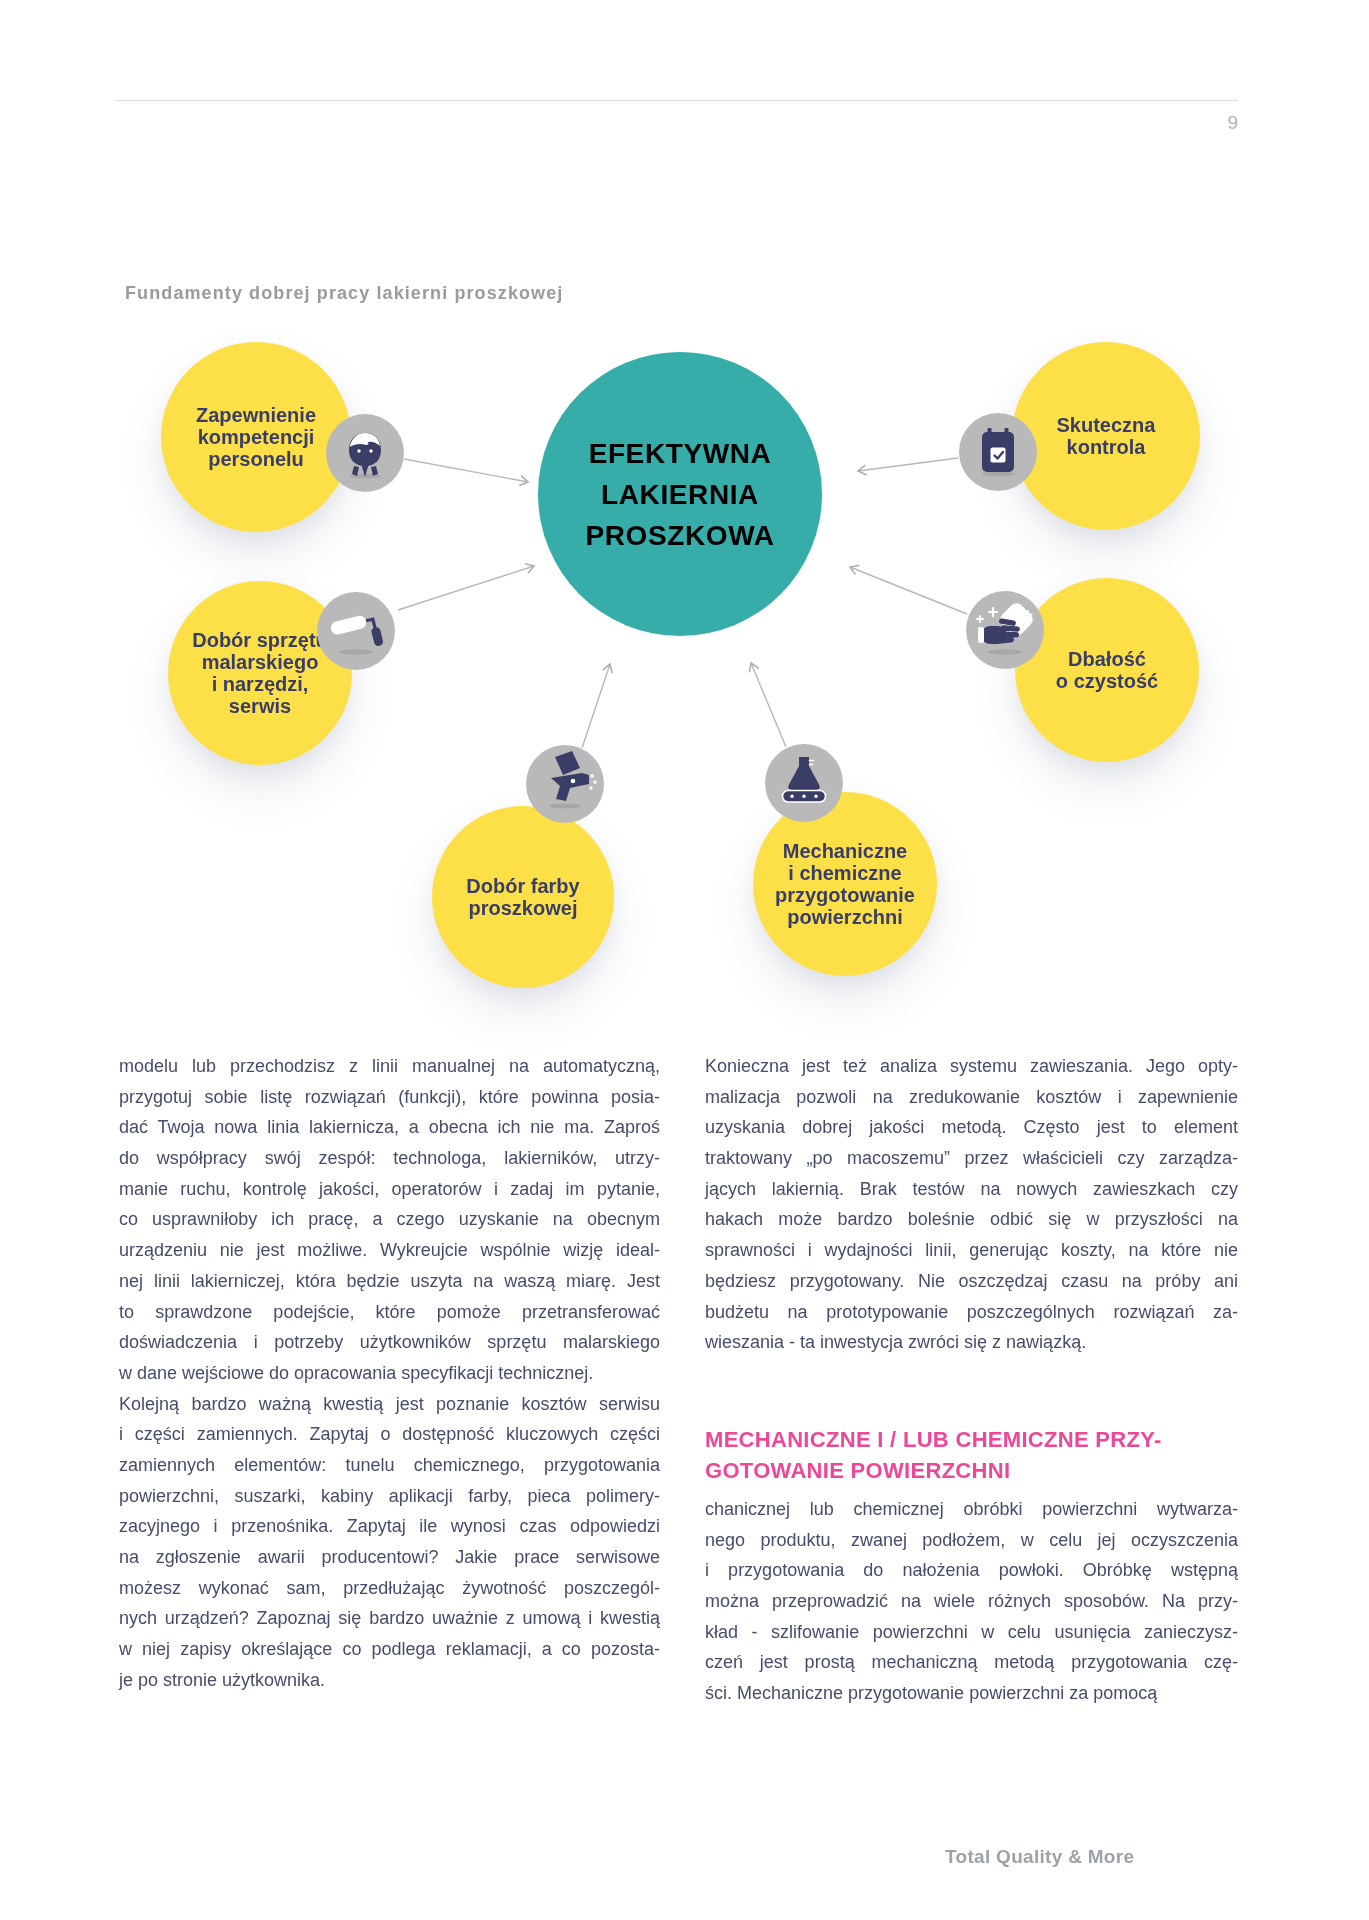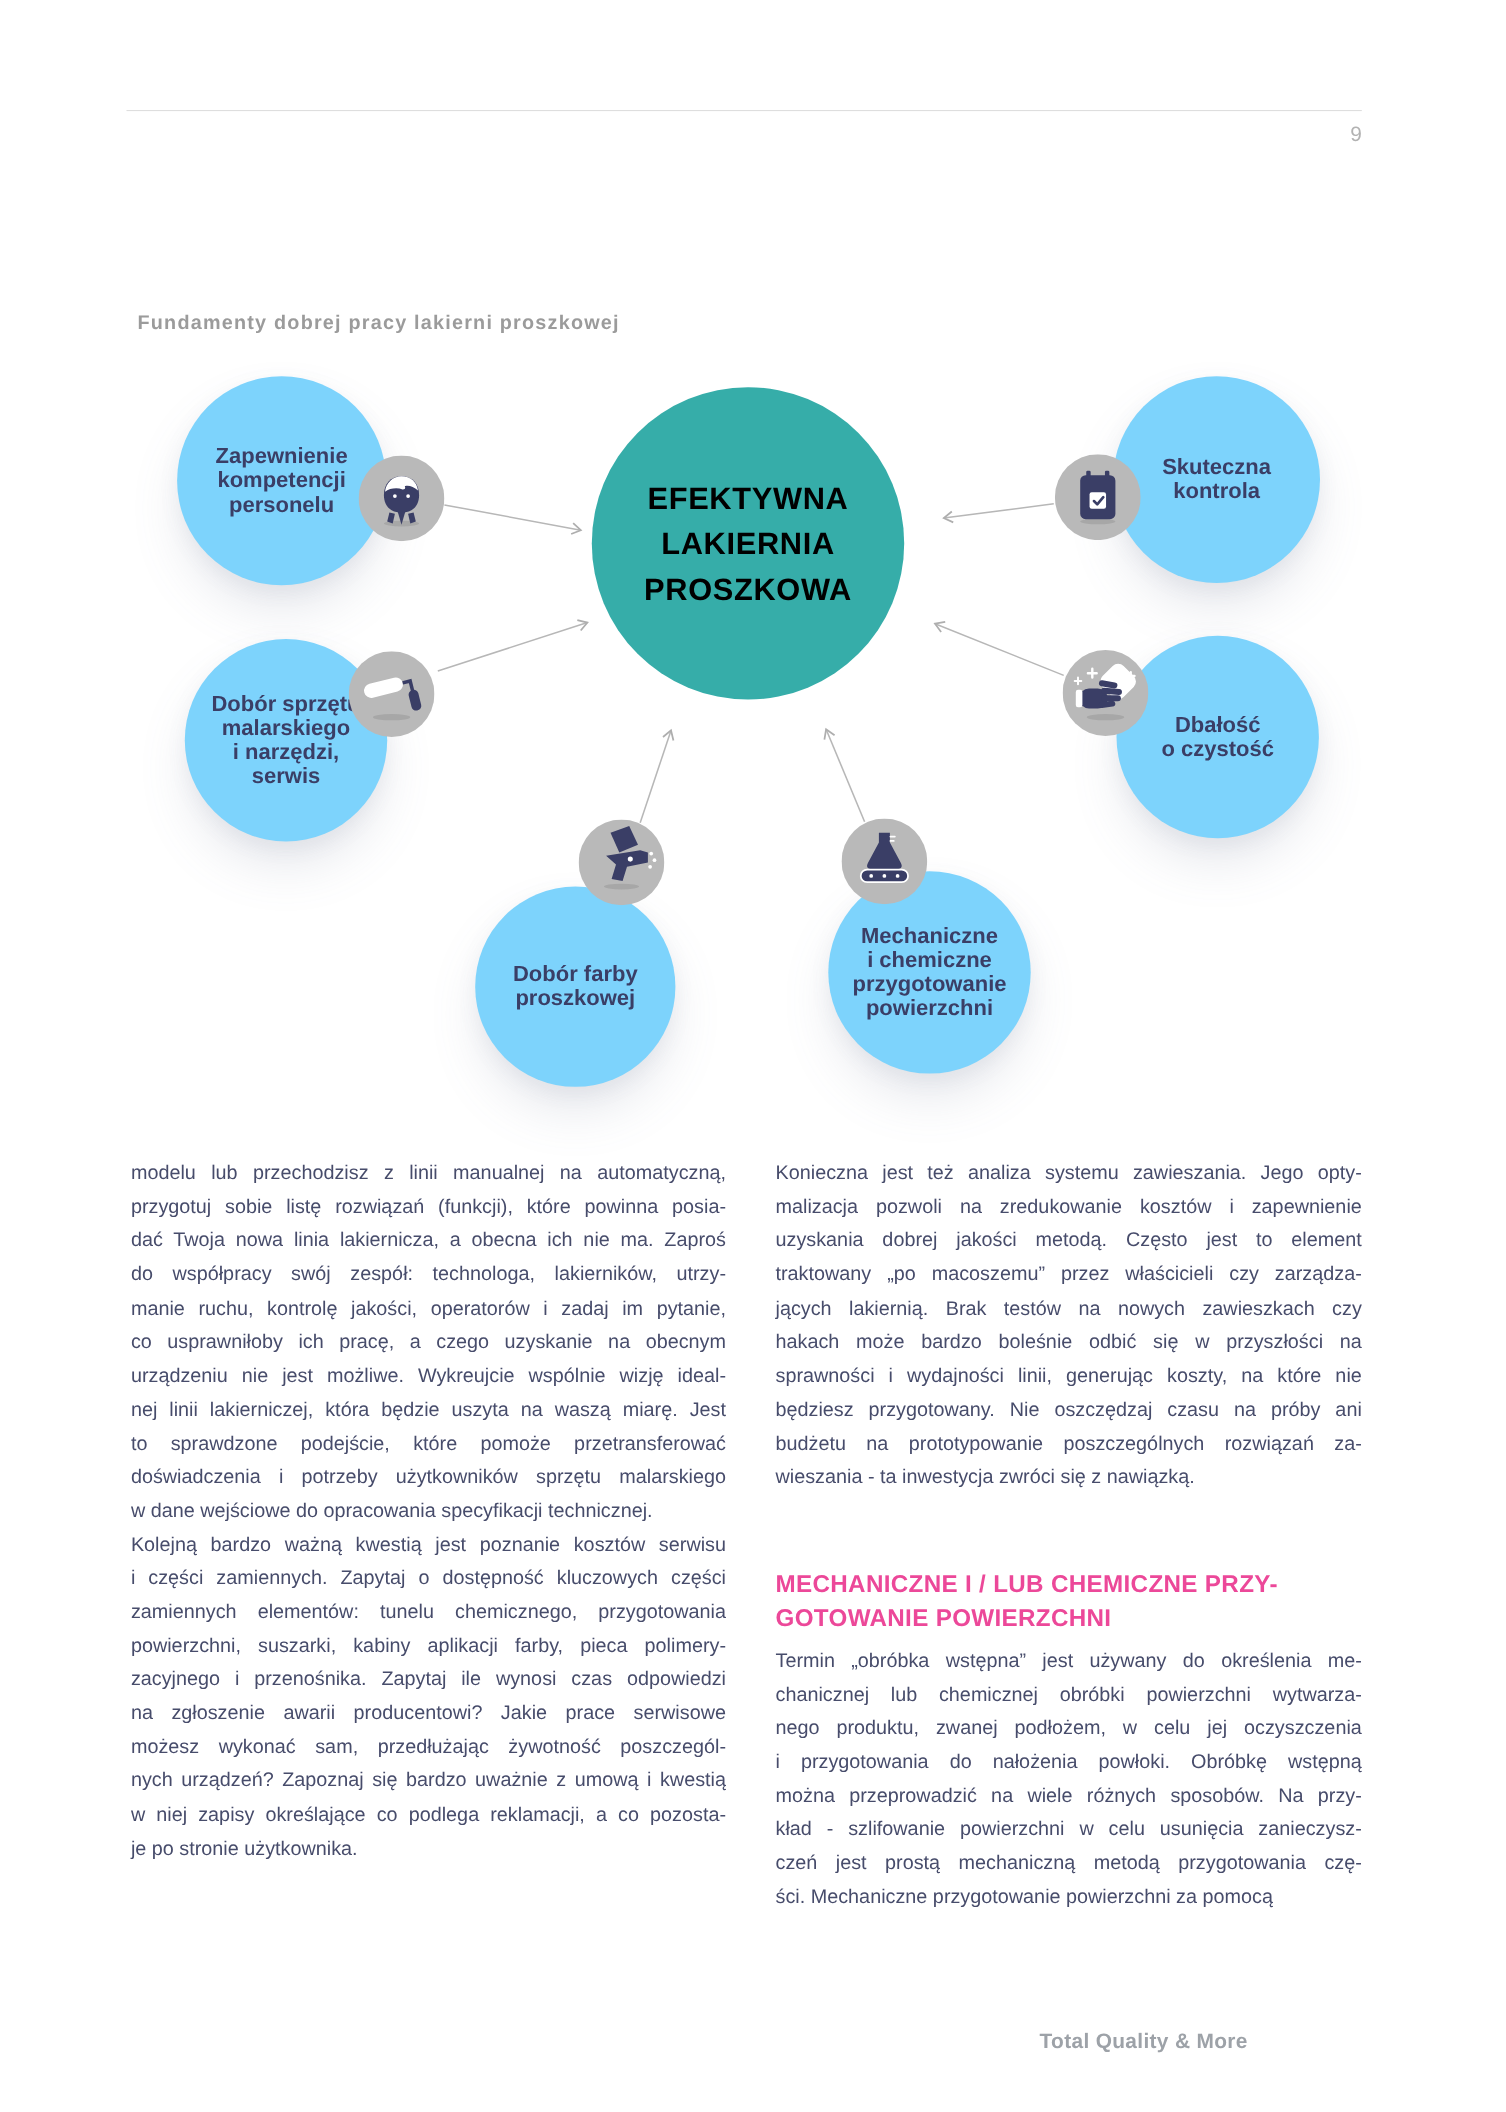--- a/index.html
+++ b/index.html
@@ -9,21 +9,21 @@
     font-family:"Liberation Sans", sans-serif;
   }
   .abs{position:absolute;}
   .rule{left:115px;top:100px;width:1123px;height:1px;background:#DEDEDE;}
   .pagenum{left:1200px;top:112px;width:38px;text-align:right;font-size:19px;color:#B2B2B2;}
   .kicker{left:125px;top:262px;font-size:18px;font-weight:bold;letter-spacing:1.1px;color:#9B9B9B;margin-top:21px;}
 
   .arrows{left:0;top:0;z-index:1;pointer-events:none;}
 
   .sat{
-    border-radius:50%;background:#7dd3fc;z-index:2;
+    border-radius:50%;background:#fde047;z-index:2;
     box-shadow:0 25px 50px -8px rgba(105,115,145,.20), 0 6px 18px rgba(105,115,145,.08);
     display:flex;align-items:center;justify-content:center;
   }
   .sat .stack{font-weight:bold;font-size:20px;line-height:22px;color:#3A3E66;text-align:center;}
   .hub{
     border-radius:50%;background:#36ADA9;z-index:2;
     display:flex;align-items:center;justify-content:center;
   }
   .hub .stack{color:#000000;font-weight:bold;font-size:28px;line-height:41px;letter-spacing:.6px;text-align:center;}
   .iconc{width:78px;height:78px;z-index:3;}
@@ -229,21 +229,20 @@
       <div class="ln">sprawności i wydajności linii, generując koszty, na które nie</div>
       <div class="ln">będziesz przygotowany. Nie oszczędzaj czasu na próby ani</div>
       <div class="ln">budżetu na prototypowanie poszczególnych rozwiązań za-</div>
       <div class="ln pl">wieszania - ta inwestycja zwróci się z nawiązką.</div>
     </div>
   <div class="heading" style="margin-top:66px">
       <div class="ln">MECHANICZNE I / LUB CHEMICZNE PRZY-</div>
       <div class="ln pl">GOTOWANIE POWIERZCHNI</div>
     </div>
   <div class="para" style="margin-top:8px">
-      <div class="ln">Termin „obróbka wstępna” jest używany do określenia me-</div>
       <div class="ln">chanicznej lub chemicznej obróbki powierzchni wytwarza-</div>
       <div class="ln">nego produktu, zwanej podłożem, w celu jej oczyszczenia</div>
       <div class="ln">i przygotowania do nałożenia powłoki. Obróbkę wstępną</div>
       <div class="ln">można przeprowadzić na wiele różnych sposobów. Na przy-</div>
       <div class="ln">kład - szlifowanie powierzchni w celu usunięcia zanieczysz-</div>
       <div class="ln">czeń jest prostą mechaniczną metodą przygotowania czę-</div>
       <div class="ln pl">ści. Mechaniczne przygotowanie powierzchni  za pomocą</div>
     </div>
 </div>
 

